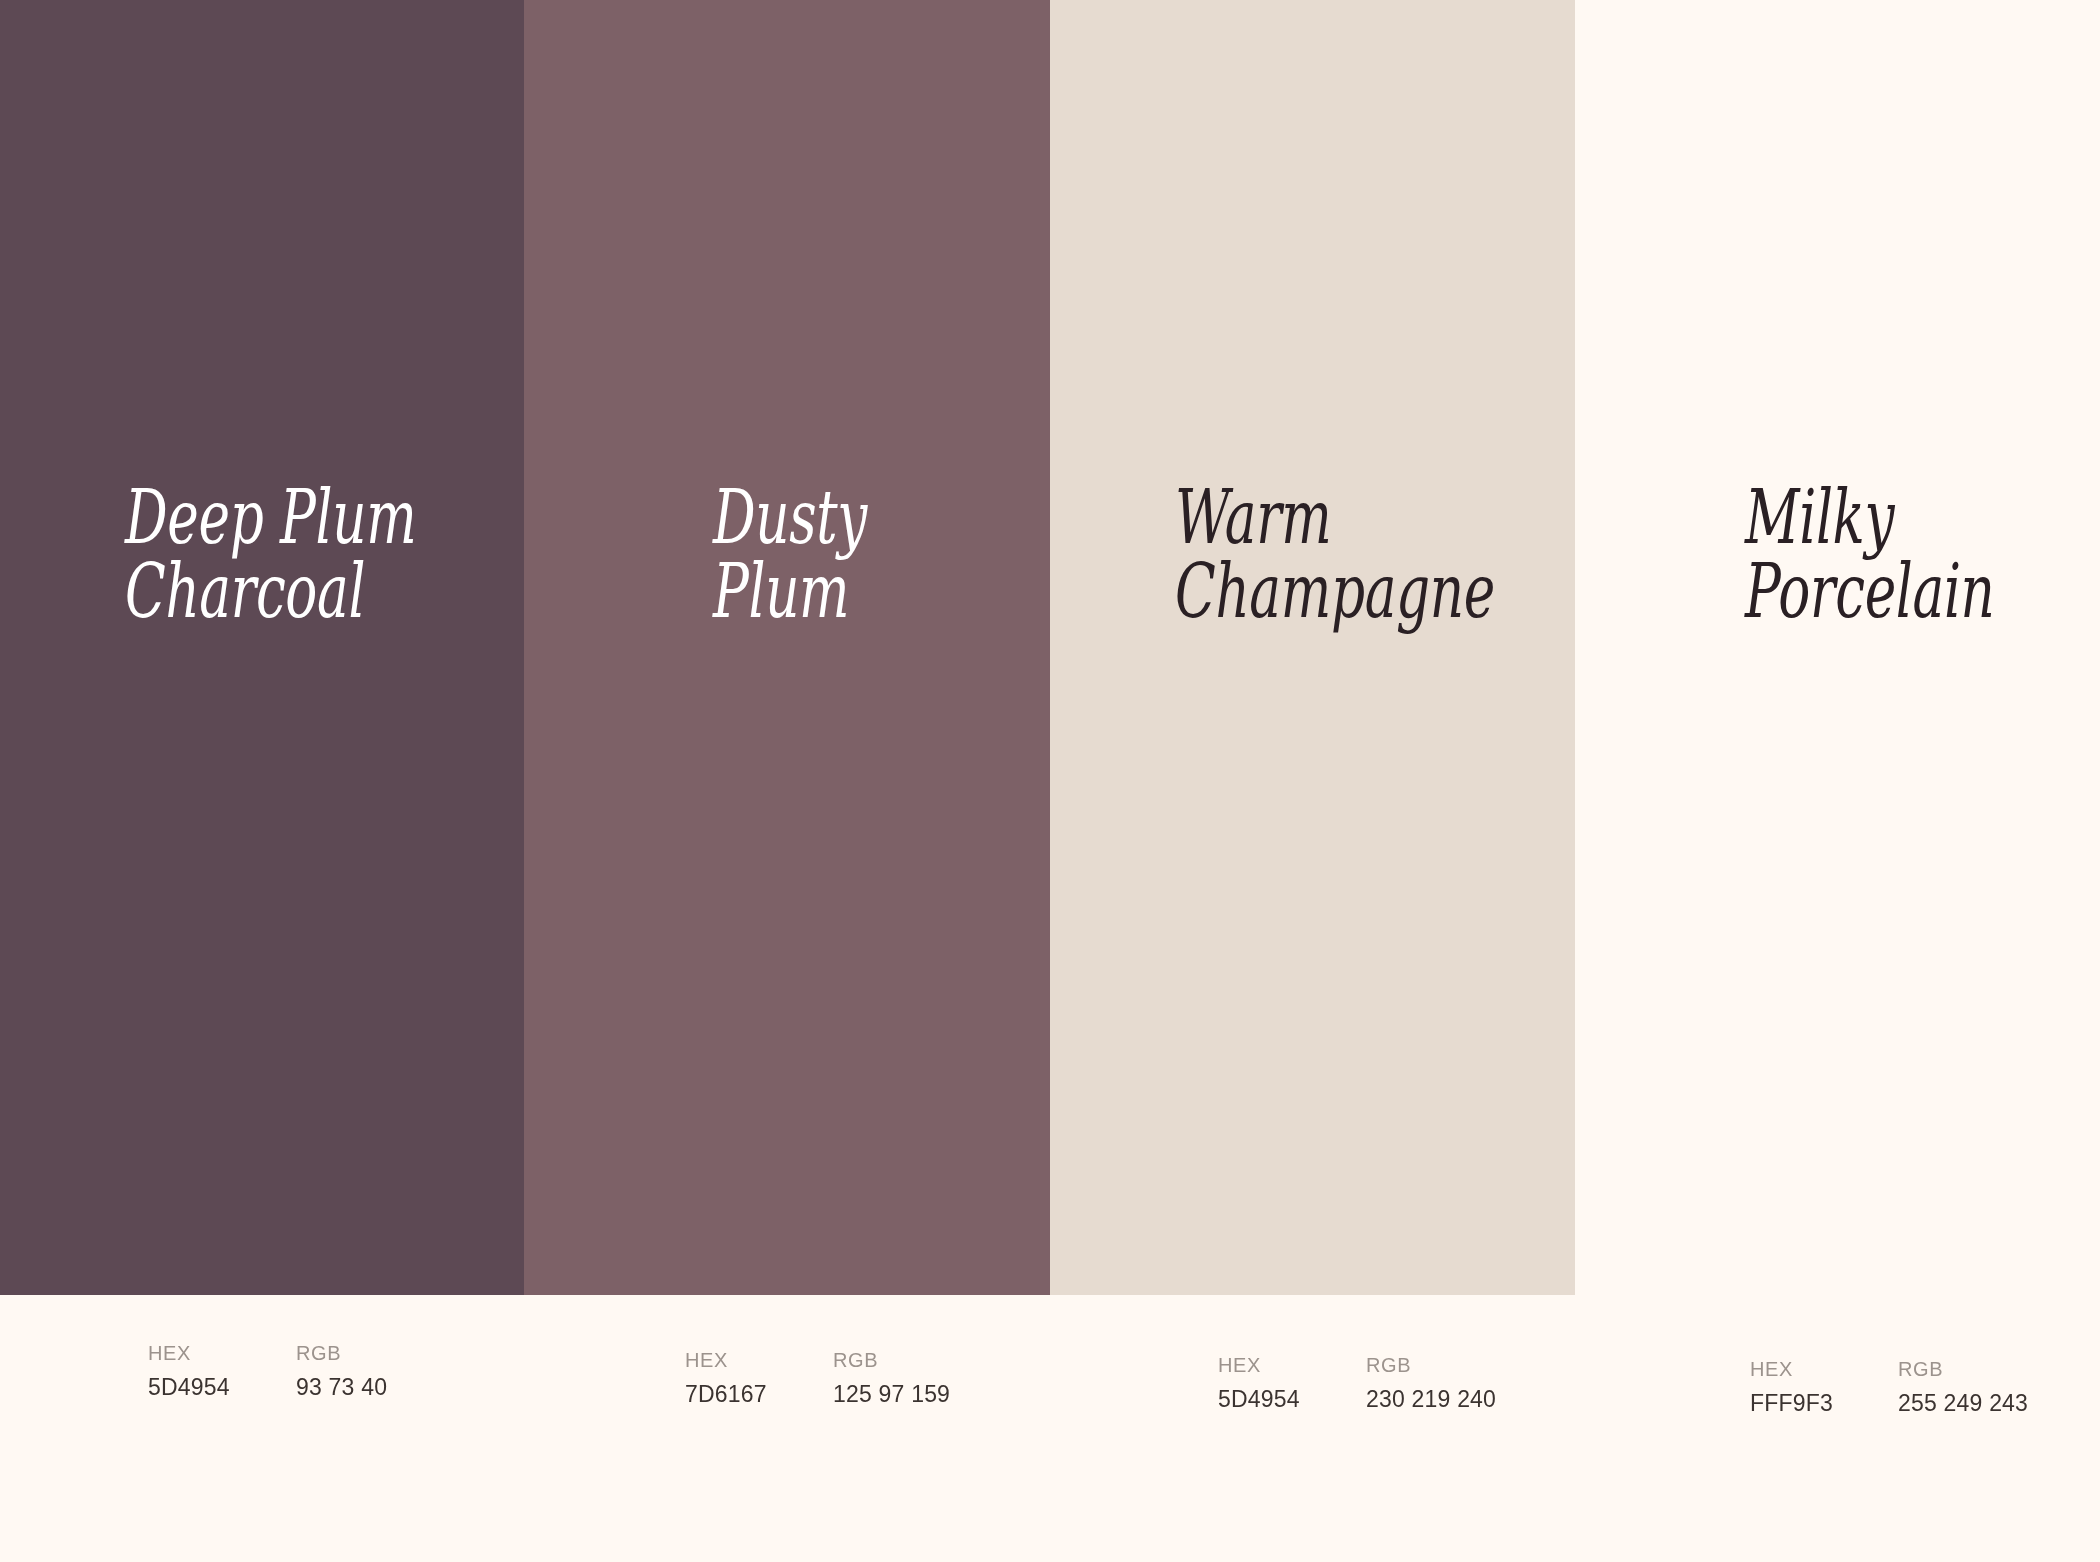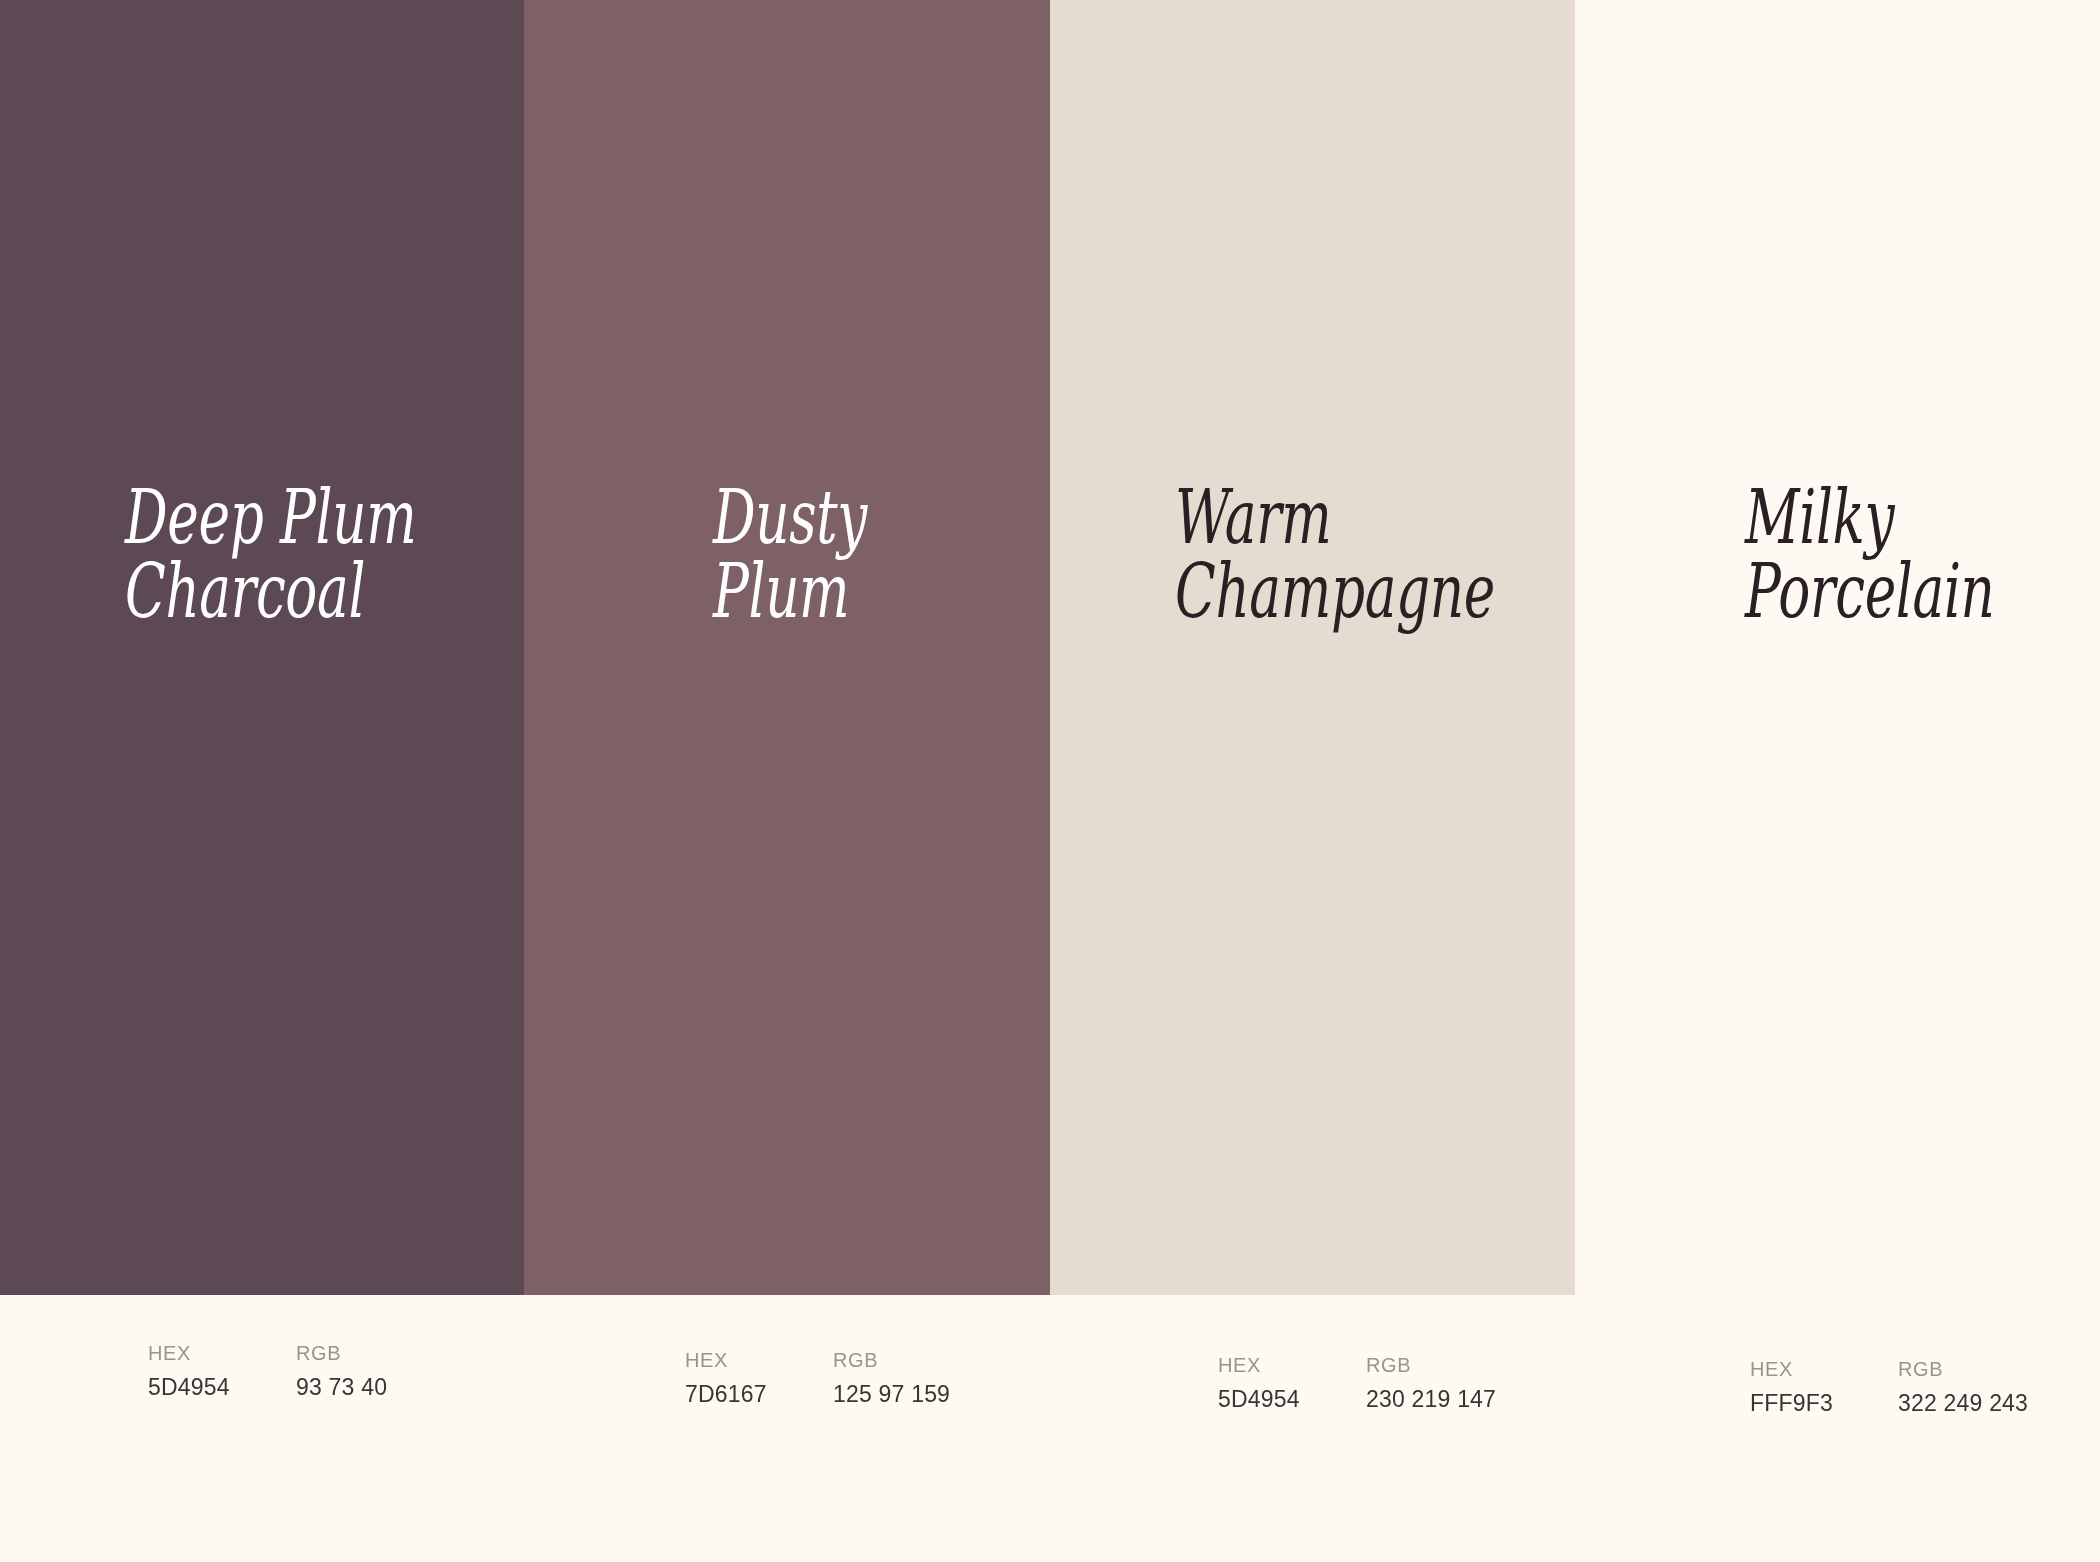--- a/index.html
+++ b/index.html
@@ -133,28 +133,28 @@
     </div>
   </div>
 
   <div class="meta meta-pos-2">
     <div class="meta-field field-hex">
       <span class="meta-label">HEX</span>
       <span class="meta-value">5D4954</span>
     </div>
     <div class="meta-field field-rgb">
       <span class="meta-label">RGB</span>
-      <span class="meta-value">230 219 147</span>
+      <span class="meta-value">230 219 240</span>
     </div>
   </div>
 
   <div class="meta meta-pos-3">
     <div class="meta-field field-hex">
       <span class="meta-label">HEX</span>
       <span class="meta-value">FFF9F3</span>
     </div>
     <div class="meta-field field-rgb">
       <span class="meta-label">RGB</span>
-      <span class="meta-value">322 249 243</span>
+      <span class="meta-value">255 249 243</span>
     </div>
   </div>
 
 </div>
 
 </body></html>

